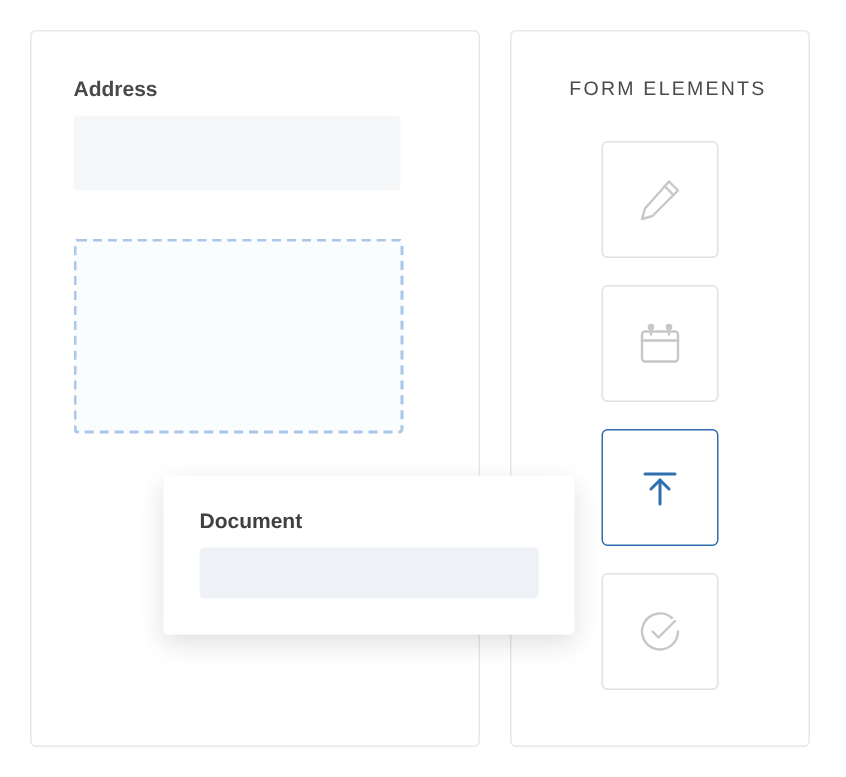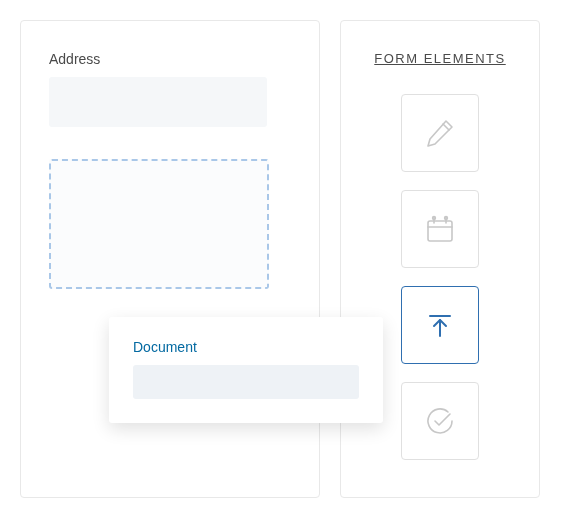--- a/index.html
+++ b/index.html
@@ -30,27 +30,27 @@
       height: 478px;
     }
     .panel-title {
       font-size: 13px;
       letter-spacing: 1.5px;
       color: #4a4a4a;
       font-weight: 400;
       margin-bottom: 28px;
     }
     .panel-right .panel-title {
-      text-align: center;
-      text-decoration: underline;
+      text-align: right;
     }
     .field-label {
       font-size: 14px;
       color: #4a4a4a;
       margin-bottom: 10px;
+      font-weight: bold;
     }
     .text-input {
       width: 218px;
       height: 50px;
       background: #f5f7f9;
       border: none;
       border-radius: 3px;
     }
     .dropzone {
       margin-top: 32px;
@@ -65,21 +65,21 @@
       top: 296px;
       left: 88px;
       width: 274px;
       background: #fff;
       border-radius: 3px;
       box-shadow: 0 6px 18px rgba(0,0,0,0.12);
       padding: 22px 24px 24px 24px;
     }
     .floating-card .field-label {
       font-size: 14px;
-      color: #0369a1;
+      color: #404040;
     }
     .floating-input {
       width: 100%;
       height: 34px;
       background: #eef2f6;
       border: none;
       border-radius: 3px;
     }
     .elements-col {
       display: flex;

